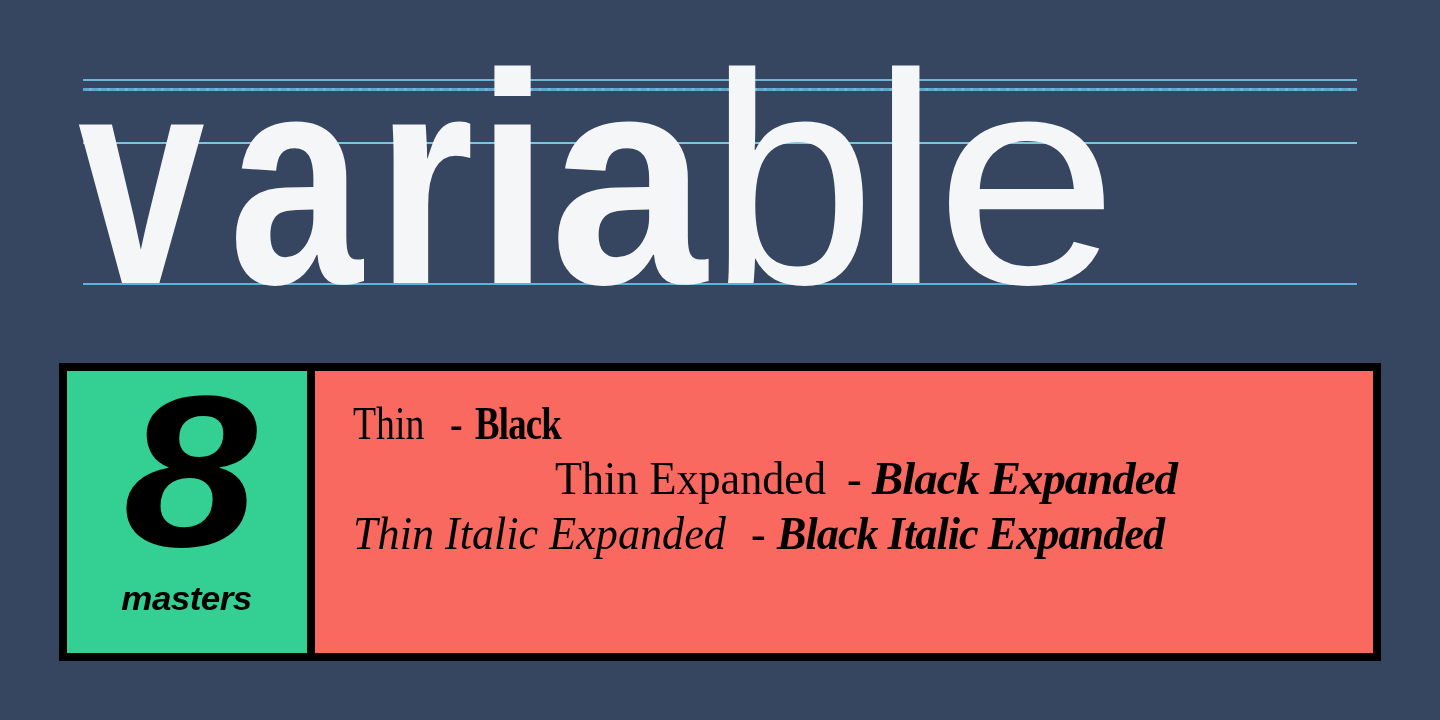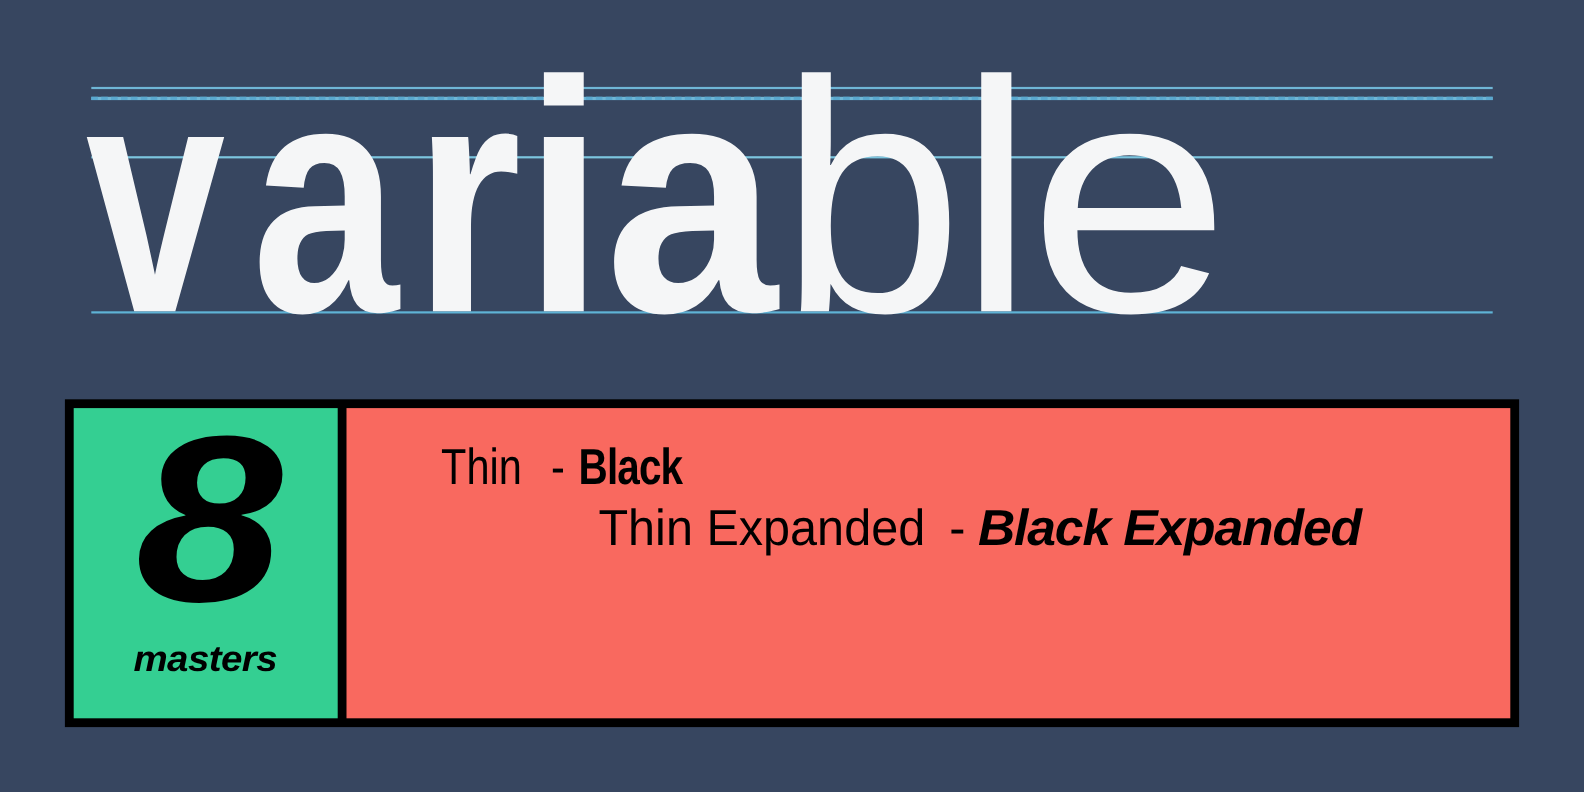--- a/index.html
+++ b/index.html
@@ -83,22 +83,21 @@
     flex:1 1 auto;
     background:#f9695f;
     margin-left:8px;
     box-sizing:border-box;
     padding:30px 0 0 38px;
     overflow:hidden;
   }
   .style-line{
     color:#000;white-space:nowrap;line-height:1;
     margin-bottom:9px;
-    font-family:Liberation Sans, sans-serif;
-    margin-left:48px;
+    font-family:Liberation Serif, serif;
   }
   .thin{font-weight:300;}
   .blk{font-weight:900;}
   .sep{font-weight:300;}
 
   
   .line1{font-size:46px;}
   .line1 .thin{display:inline-block;transform:scaleX(0.82);transform-origin:left center;font-weight:300;}
   .line1 .sep{display:inline-block;transform:scaleX(0.82);transform-origin:left center;}
   .line1 .blk{display:inline-block;transform:scaleX(0.80);transform-origin:left center;font-weight:900;letter-spacing:-1px;}
@@ -157,17 +156,20 @@
 
       <div class="style-line line1">
         <span class="thin">Thin</span><span class="spaced"></span><span class="sep">-</span><span class="spaced"></span><span class="blk">Black</span>
       </div>
 
       <div class="style-line line2">
         <span class="thin">Thin Expanded</span><span class="spaced"></span><span class="sep">-</span><span class="spaced"></span><span class="blk">Black Expanded</span>
       </div>
 
 
+      <div class="style-line line4">
+        <span class="thin">Thin Italic Expanded</span><span class="spaced"></span><span class="sep">-</span><span class="spaced"></span><span class="blk">Black Italic Expanded</span>
+      </div>
 
     </div>
   </div>
 
 </div>
 
 </body></html>

